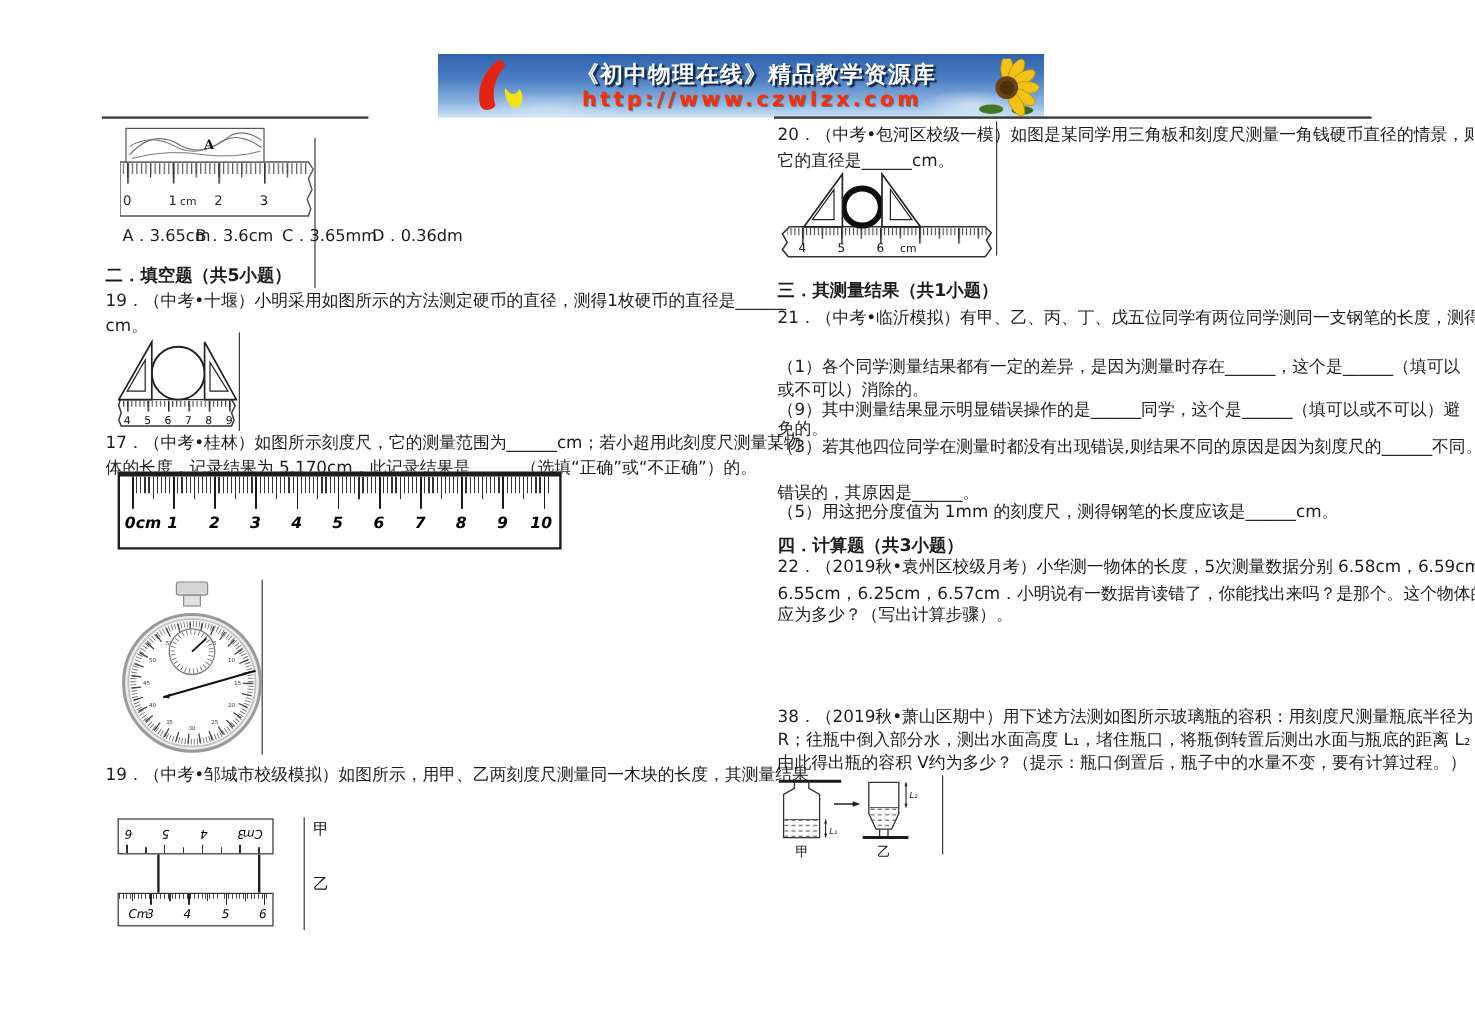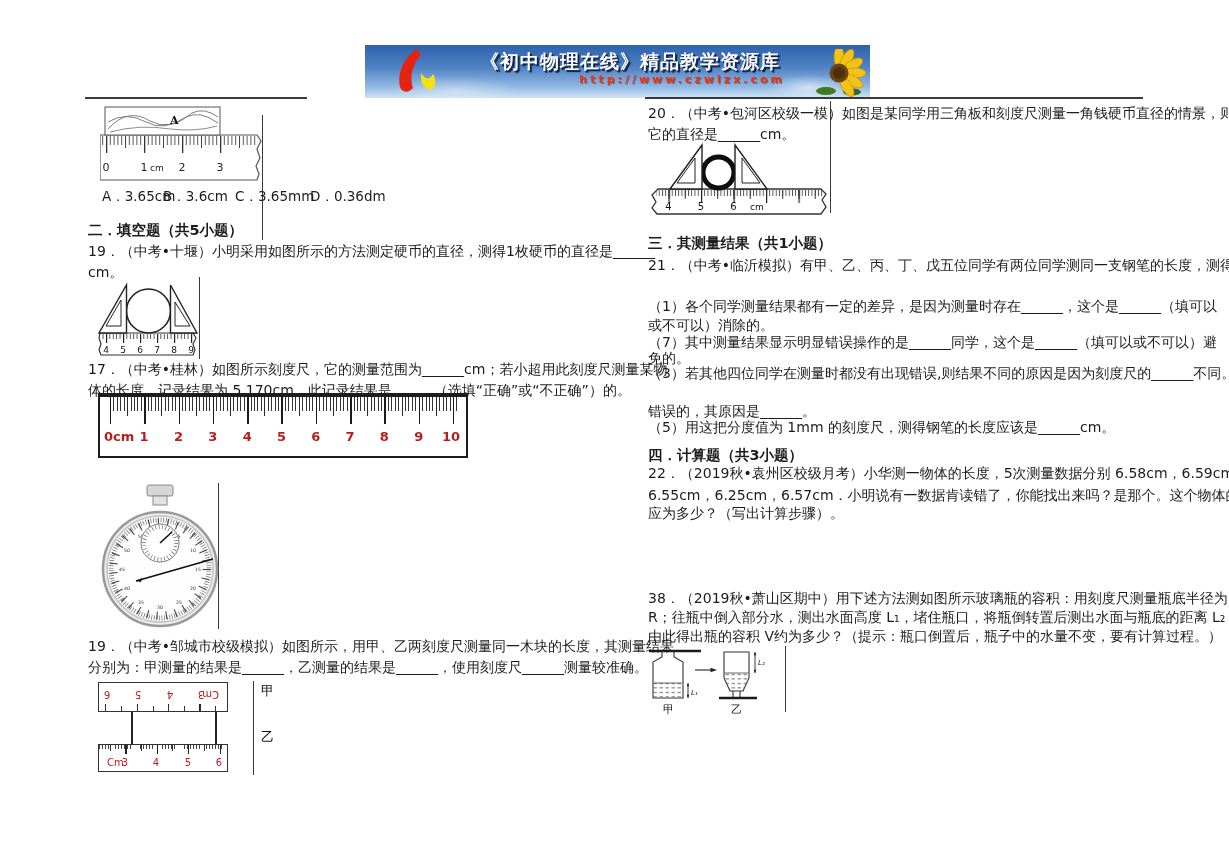--- a/index.html
+++ b/index.html
@@ -11,31 +11,31 @@
   .rule{position:absolute;background:#3a3a3a;}
   
   .banner{position:absolute;left:365px;top:45px;width:505px;height:53px;overflow:hidden;
     background:
       radial-gradient(60px 18px at 88% 80%, rgba(255,255,255,.55), rgba(255,255,255,0) 70%),
       radial-gradient(90px 20px at 18% 85%, rgba(255,255,255,.35), rgba(255,255,255,0) 70%),
       linear-gradient(180deg,#2e63ad 0%,#4c7fc3 40%,#8fb7e2 78%,#cfe3f5 100%);}
   .banner-title{position:absolute;left:95px;top:4px;width:340px;text-align:center;
     color:#fdfdfd;font-weight:bold;font-size:19px;letter-spacing:1px;
     text-shadow:1px 1px 0 #16305e,2px 2px 1px #0a1c3a;}
-  .banner-url{position:absolute;left:120px;top:28px;width:300px;text-align:right;
-    color:#ff2d00;font-weight:bold;font-size:11px;letter-spacing:3px;
+  .banner-url{position:absolute;left:120px;top:28px;width:300px;text-align:left;
+    color:#ff2d00;font-weight:bold;font-size:17px;letter-spacing:3px;
     text-shadow:1px 1px 0 rgba(0,0,0,.35);}
   
   .col{position:absolute;top:100px;}
   .col-left{left:85px;width:515px;height:751px;}
   .col-right{left:645px;width:520px;height:618px;}
   
   .rulerbox{position:absolute;background:#fff;border:1.5px solid #333;box-sizing:border-box;overflow:hidden;}
   .tk{position:absolute;top:0;}
-  .num{position:absolute;font-size:12px;color:#b91c1c;}
+  .num{position:absolute;font-size:12px;color:#000000;font-style:italic;}
   .ctr{transform:translateX(-50%);}
   .blkline{position:absolute;width:2px;background:#222;}
   .figlabel{position:absolute;font-size:13px;color:#111;}
   .opt{position:absolute;font-size:13.5px;}
 </style>
 </head>
 <body>
 
 <div class="page">
 
@@ -192,21 +192,20 @@
         <text x="60" y="49.5">60</text>
       </g>
       <circle cx="60" cy="60" r="19" fill="#fff" stroke="#777" stroke-width="1"></circle>
       <circle cx="60" cy="60" r="16" fill="none" stroke="#555" stroke-width="4" stroke-dasharray="0.6 2.75"></circle>
       <line x1="60" y1="60" x2="72" y2="49" stroke="#111" stroke-width="1.6"></line>
       <line x1="36" y1="98" x2="113" y2="76" stroke="#111" stroke-width="1.8"></line>
       <polygon points="36,98 42,95 41,99" fill="#111"></polygon>
     </svg>
 
     <div class="ln" style="left:3px;top:536px">19．（中考•邹城市校级模拟）如图所示，用甲、乙两刻度尺测量同一木块的长度，其测量结果</div>
-    <div class="ln" style="left:3px;top:557px">分别为：甲测量的结果是______，乙测量的结果是______，使用刻度尺______测量较准确。</div>
     <div class="abs" style="left:10px;top:582px;width:190px;height:92px">
       <div class="rulerbox" style="left:3px;top:0;width:130px;height:30px;transform:rotate(180deg)">
         <div class="tk" style="left:-5px;right:0;height:7px;background:repeating-linear-gradient(90deg,#222 0 1.2px,transparent 1.2px 31.4px)"></div>
         <div class="tk" style="left:-5px;right:0;height:4.5px;background:repeating-linear-gradient(90deg,#333 0 1px,transparent 1px 15.7px)"></div>
         <span class="num" style="left:8px;top:11px;font-size:10px">Cm</span>
         <span class="num ctr" style="left:26px;top:11px;font-size:10px">3</span>
         <span class="num ctr" style="left:57px;top:11px;font-size:10px">4</span>
         <span class="num ctr" style="left:89px;top:11px;font-size:10px">5</span>
         <span class="num ctr" style="left:120px;top:11px;font-size:10px">6</span>
       </div>
@@ -256,21 +255,21 @@
       <path d="M27,41 L45,41 L45,16 Z" fill="#fff" stroke="#222" stroke-width="1"></path>
       <path d="M117,47 L85,3 L85,47 Z" fill="#fff" stroke="#222" stroke-width="1.4"></path>
       <path d="M110,41 L92,41 L92,16 Z" fill="#fff" stroke="#222" stroke-width="1"></path>
     </svg>
 
     <div class="ln sec" style="left:3px;top:133px">三．其测量结果（共1小题）</div>
 
     <div class="ln" style="left:3px;top:155px">21．（中考•临沂模拟）有甲、乙、丙、丁、戊五位同学有两位同学测同一支钢笔的长度，测得</div>
     <div class="ln" style="left:3px;top:196px">（1）各个同学测量结果都有一定的差异，是因为测量时存在______，这个是______（填可以</div>
     <div class="ln" style="left:3px;top:215px">或不可以）消除的。</div>
-    <div class="ln" style="left:3px;top:232px">（7）其中测量结果显示明显错误操作的是______同学，这个是______（填可以或不可以）避</div>
+    <div class="ln" style="left:3px;top:232px">（9）其中测量结果显示明显错误操作的是______同学，这个是______（填可以或不可以）避</div>
     <div class="ln" style="left:3px;top:248px">免的。</div>
     <div class="ln" style="left:3px;top:263px">（3）若其他四位同学在测量时都没有出现错误,则结果不同的原因是因为刻度尺的______不同。</div>
     <div class="ln" style="left:3px;top:301px">错误的，其原因是______。</div>
     <div class="ln" style="left:3px;top:317px">（5）用这把分度值为 1mm 的刻度尺，测得钢笔的长度应该是______cm。</div>
 
     <div class="ln sec" style="left:3px;top:345px">四．计算题（共3小题）</div>
 
     <div class="ln" style="left:3px;top:363px">22．（2019秋•袁州区校级月考）小华测一物体的长度，5次测量数据分别 6.58cm，6.59cm，</div>
     <div class="ln" style="left:3px;top:385px">6.55cm，6.25cm，6.57cm．小明说有一数据肯读错了，你能找出来吗？是那个。这个物体的长度</div>
     <div class="ln" style="left:3px;top:403px">应为多少？（写出计算步骤）。</div>

